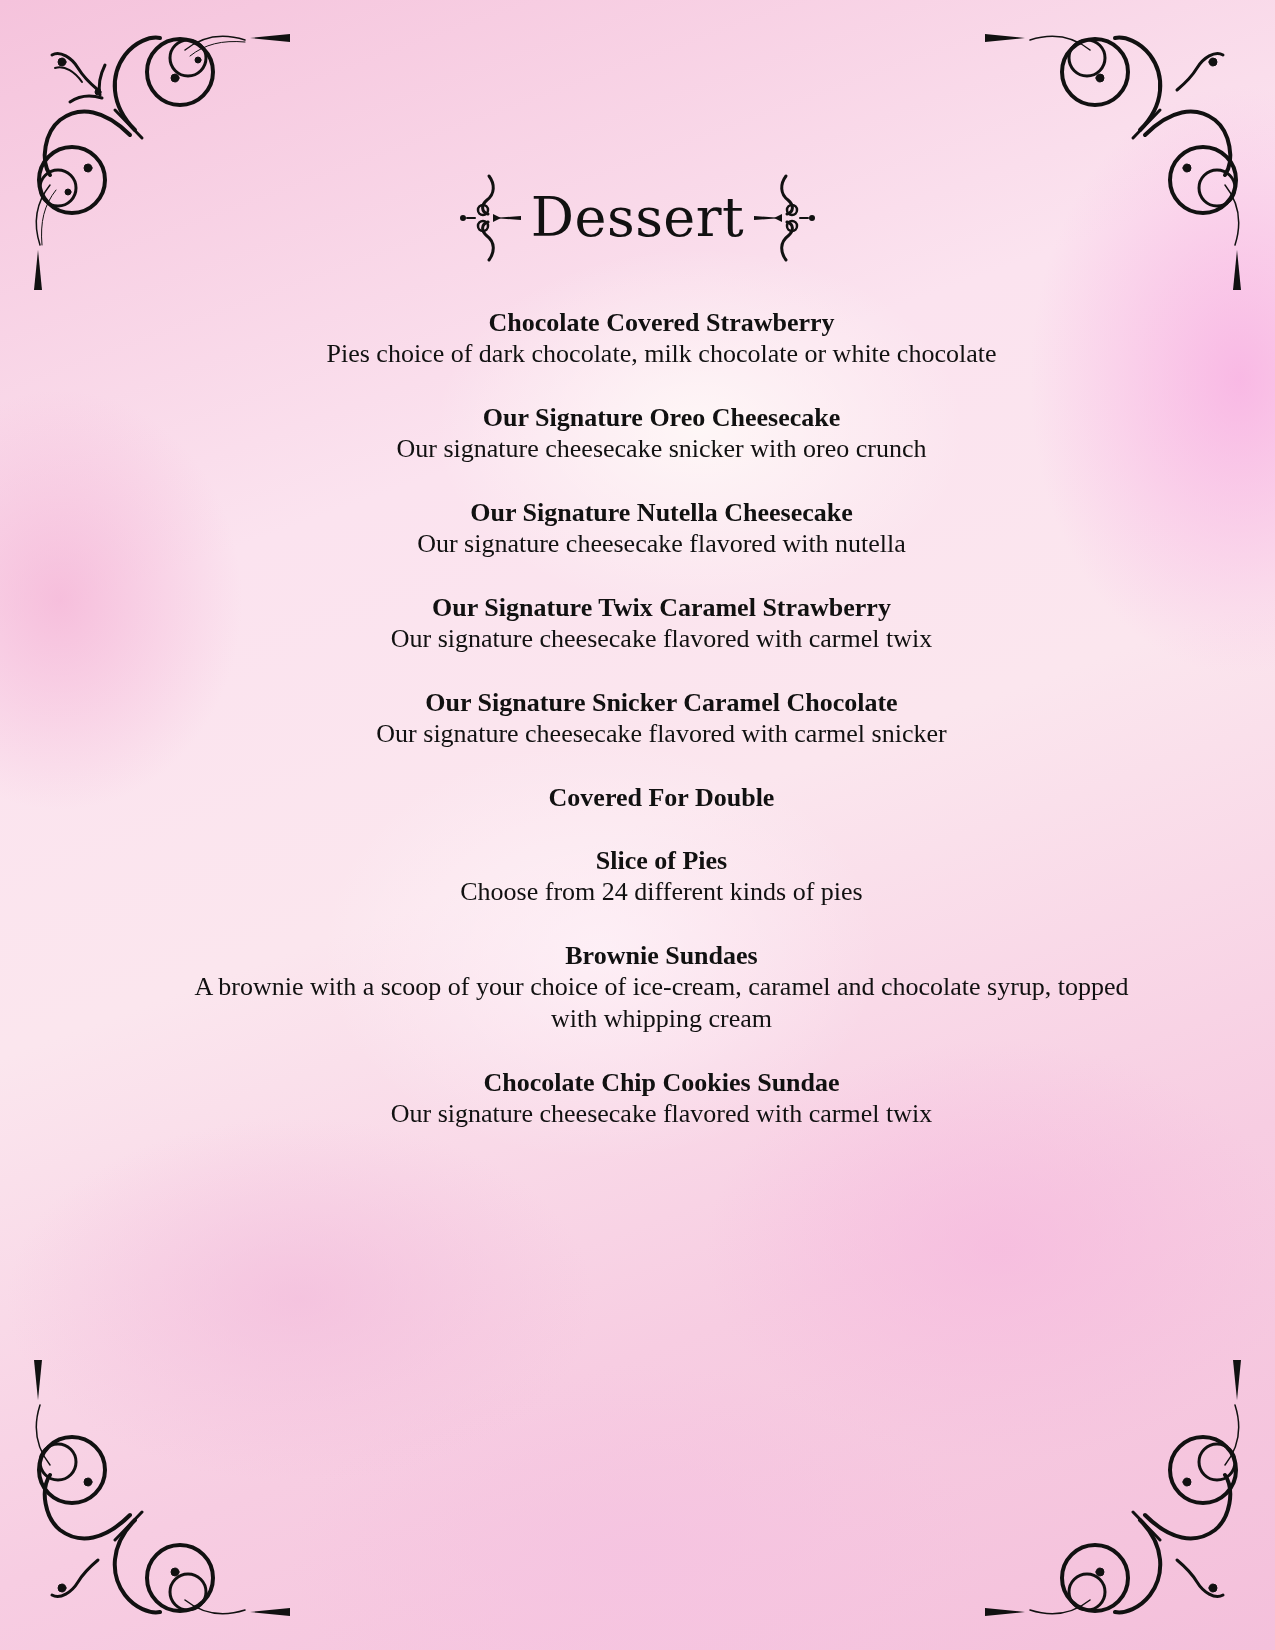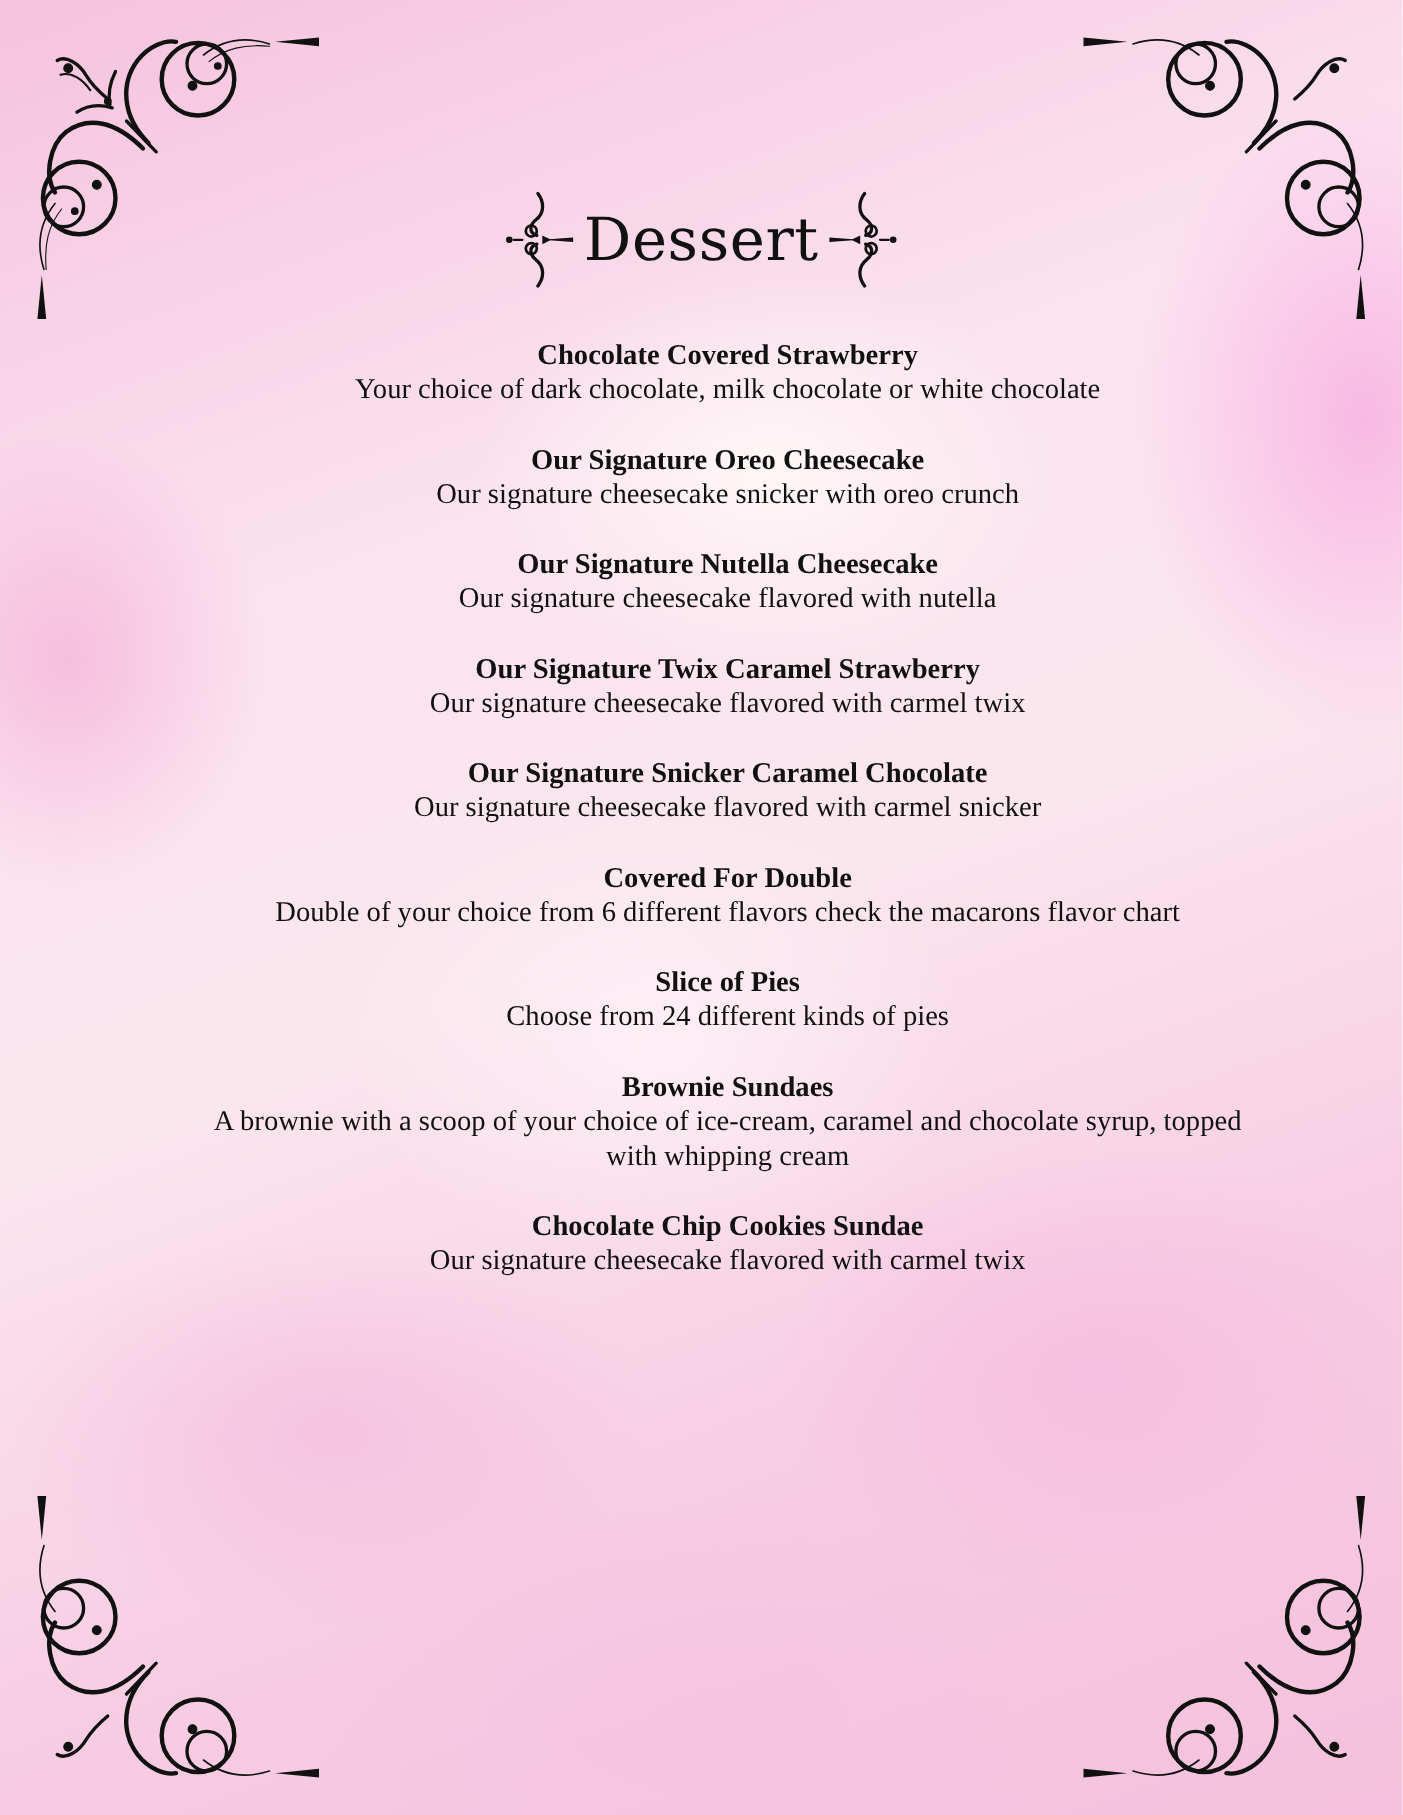--- a/index.html
+++ b/index.html
@@ -165,41 +165,40 @@
       <path d="M38 44 L46 48 L38 52 Z" fill="#111" stroke="none"></path>
       <circle cx="8" cy="48" r="3" fill="#111" stroke="none"></circle>
       <path d="M12 48 L20 48" stroke-width="2"></path>
     </svg>
   </span>
 </div>
 
 <div class="menu">
   <div class="menu-item">
     <p class="item-name">Chocolate Covered Strawberry</p>
-    <p class="item-desc">Your choice of dark chocolate, milk chocolate or white chocolate</p>
+    <p class="item-desc">Pies choice of dark chocolate, milk chocolate or white chocolate</p>
   </div>
   <div class="menu-item">
     <p class="item-name">Our Signature Oreo Cheesecake</p>
     <p class="item-desc">Our signature cheesecake snicker with oreo crunch</p>
   </div>
   <div class="menu-item">
     <p class="item-name">Our Signature Nutella Cheesecake</p>
     <p class="item-desc">Our signature cheesecake flavored with nutella</p>
   </div>
   <div class="menu-item">
     <p class="item-name">Our Signature Twix Caramel Strawberry</p>
     <p class="item-desc">Our signature cheesecake flavored with carmel twix</p>
   </div>
   <div class="menu-item">
     <p class="item-name">Our Signature Snicker Caramel Chocolate</p>
     <p class="item-desc">Our signature cheesecake flavored with carmel snicker</p>
   </div>
   <div class="menu-item">
     <p class="item-name">Covered For Double</p>
-    <p class="item-desc">Double of your choice from 6 different flavors check the macarons flavor chart</p>
   </div>
   <div class="menu-item">
     <p class="item-name">Slice of Pies</p>
     <p class="item-desc">Choose from 24 different kinds of pies</p>
   </div>
   <div class="menu-item">
     <p class="item-name">Brownie Sundaes</p>
     <p class="item-desc" style="max-width: 960px;">A brownie with a scoop of your choice of ice-cream, caramel and chocolate syrup, topped with whipping cream</p>
   </div>
   <div class="menu-item">

